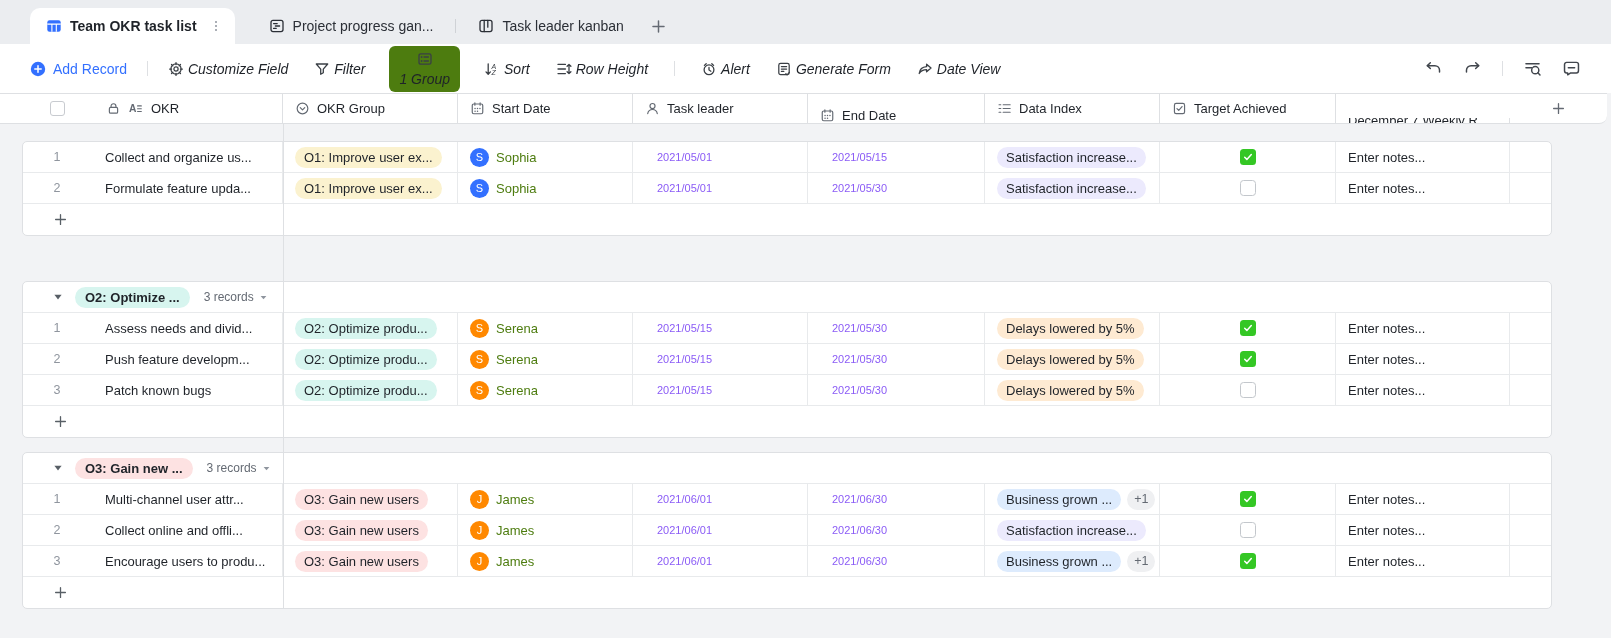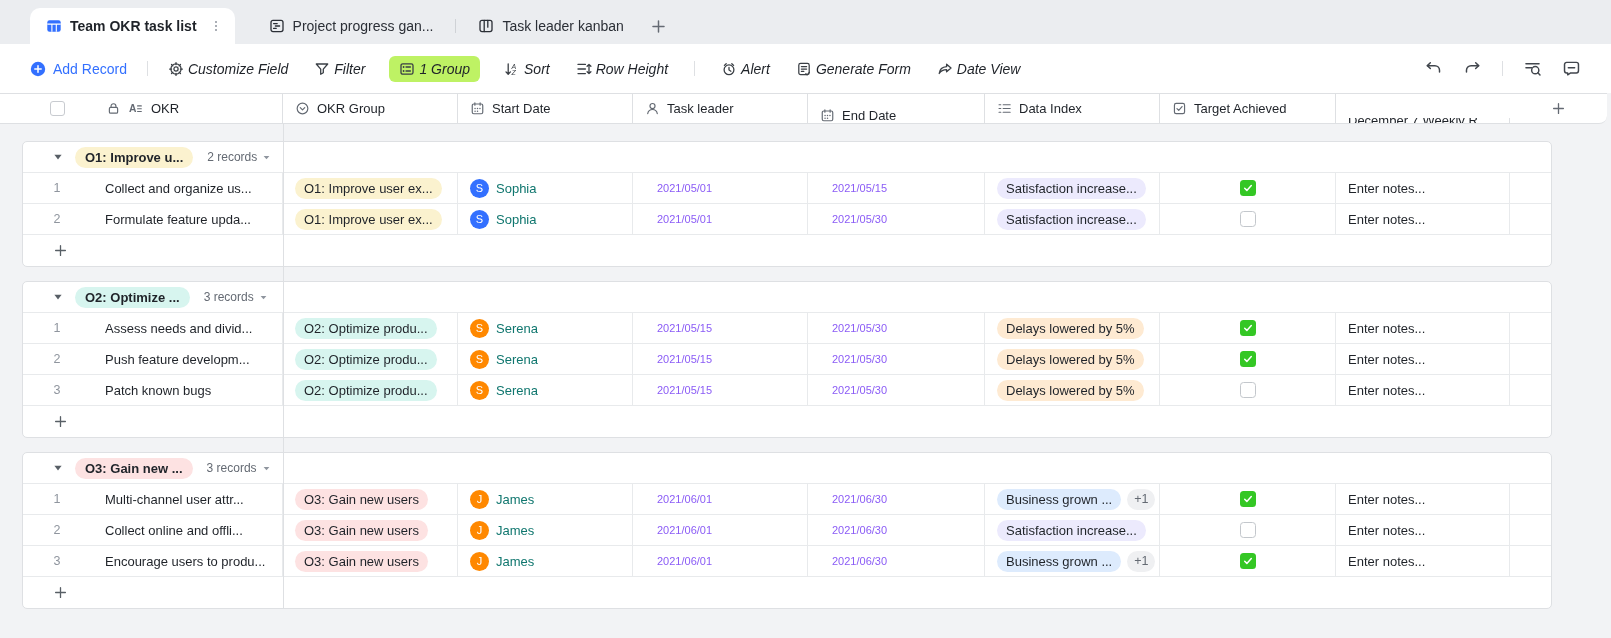--- a/index.html
+++ b/index.html
@@ -32,21 +32,21 @@
 
   
   .toolbar {
     position:absolute; top:44px; left:0; right:0; height:49px; background:#fff;
     display:flex; align-items:center; padding:12px 30px; font-size:14px;
   }
   .tb-group { display:flex; align-items:center; gap:26px; }
   .tb-group.right { gap:20px; }
   .tbtn { display:flex; align-items:center; gap:4px; color:#1f2329; white-space:nowrap; cursor:default;font-style:italic; }
   .tbtn .icon { color:#3a3f45; }
-  .tbtn.highlight { background:#bef264; border-radius:6px; padding:5px 10px; margin:0 -2px; }
+  .tbtn.highlight { background:#4d7c0f; border-radius:6px; padding:5px 10px; margin:0 -2px;flex-direction:column; }
   .add-record { display:flex; align-items:center; gap:7px; color:#3370ff; font-weight:400; }
   .tb-divider { width:1px; height:15px; background:#dee0e3; margin:0 20px; }
   .tb-divider.inner { margin:0 0; }
   .tb-spacer { flex:1; }
   .icon-btn { width:19px; height:19px; color:#41464d; }
 
   
   .grid-header {
     position:absolute; top:93px; left:0; width:1607px; height:31px; background:#fff;
     border-top:1px solid #dee0e3; border-bottom:1px solid #dee0e3;
@@ -92,21 +92,21 @@
   .cell-generic { padding-left:12px; }
   .cell-date { padding-left:24px; font-size:11px; color:#8b5cf6; }
   .pill {
     height:21px; border-radius:11px; padding:0 9px; display:inline-flex; align-items:center;
     font-size:13px; font-weight:500; color:#1f2329; max-width:95%; overflow:hidden;
   }
   .avatar {
     width:19px; height:19px; border-radius:50%; color:#fff; font-size:11px; font-weight:500;
     display:inline-flex; align-items:center; justify-content:center; flex:none;
   }
-  .leader-name { margin-left:7px; font-size:13px; color:#0f766e; }
+  .leader-name { margin-left:7px; font-size:13px; color:#4d7c0f; }
   .cell-target { justify-content:center; }
   .checkbox { width:16px; height:16px; border-radius:3.5px; flex:none; }
   .checkbox.unchecked { border:1.5px solid #c3c7cc; background:#fff; }
   .checkbox.checked { background:#34c724; display:flex; align-items:center; justify-content:center; }
   .checkbox.checked svg { width:12px; height:12px; }
   .cell-notes { padding-left:12px; font-size:13px; color:#1f2329; }
   .plus-badge {
     height:21px; border-radius:11px; padding:0 7px; margin-left:6px; background:#eff0f2;
     color:#646a73; font-size:12.5px; display:inline-flex; align-items:center;
   }
@@ -373,36 +373,20 @@
         <svg viewBox="0 0 16 16" fill="none" stroke="currentColor" stroke-width="1.4" stroke-linecap="round">
           <path d="M8 2.8v10.4M2.8 8h10.4"></path>
         </svg>
       </span>
     </div>
   </div>
 
 <div class="freeze-line"></div>
 
 <section class="card" style="top: 141px;">
-    <div class="group-head">
-      <span class="icon collapse">
-        <svg viewBox="0 0 10 10" fill="currentColor">
-          <path d="M1.4 2.8h7.2L5 7.6z"></path>
-        </svg>
-      </span>
-      <span class="group-pill" style="background: rgb(251, 242, 207);">O1: Improve u...</span>
-      <span class="records">
-        <span>2 records</span>
-        <span class="icon caret">
-          <svg viewBox="0 0 10 10" fill="currentColor">
-            <path d="M1.8 3.2h6.4L5 7z"></path>
-          </svg>
-        </span>
-      </span>
-    </div>
     <div class="grow">
       <div class="gcell cell-okr" style="width: 260px;">
         <span class="rownum">1</span>
         <span class="okrtext">Collect and organize us...</span>
       </div>
       <div class="gcell cell-generic" style="width: 175px;">
         <span class="pill" style="background: rgb(251, 242, 207);">O1: Improve user ex...</span>
       </div>
       <div class="gcell cell-generic" style="width: 175px;">
         <span class="avatar" style="background: rgb(51, 112, 255);">S</span>

